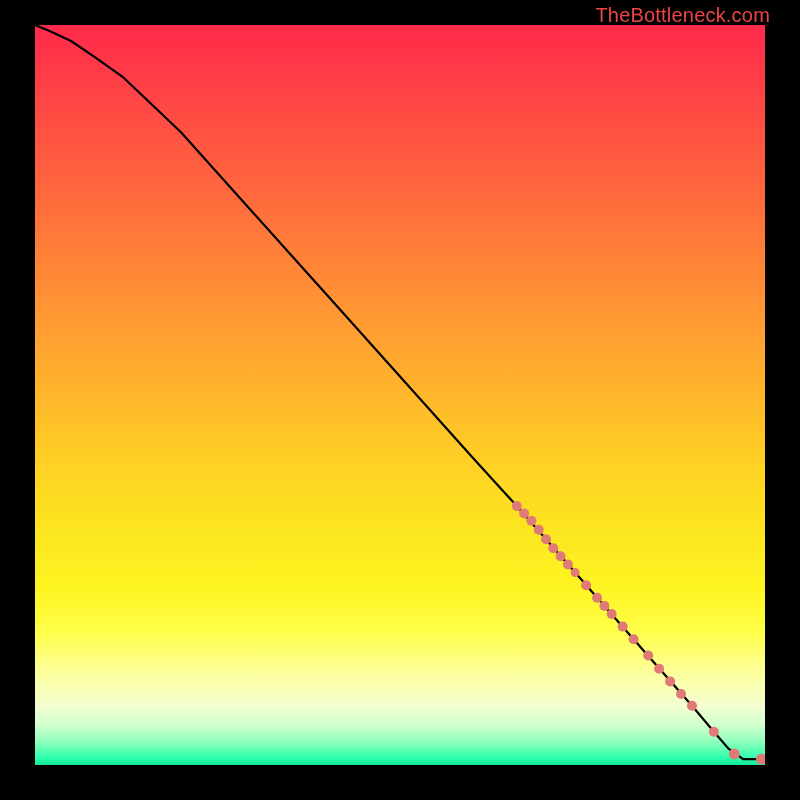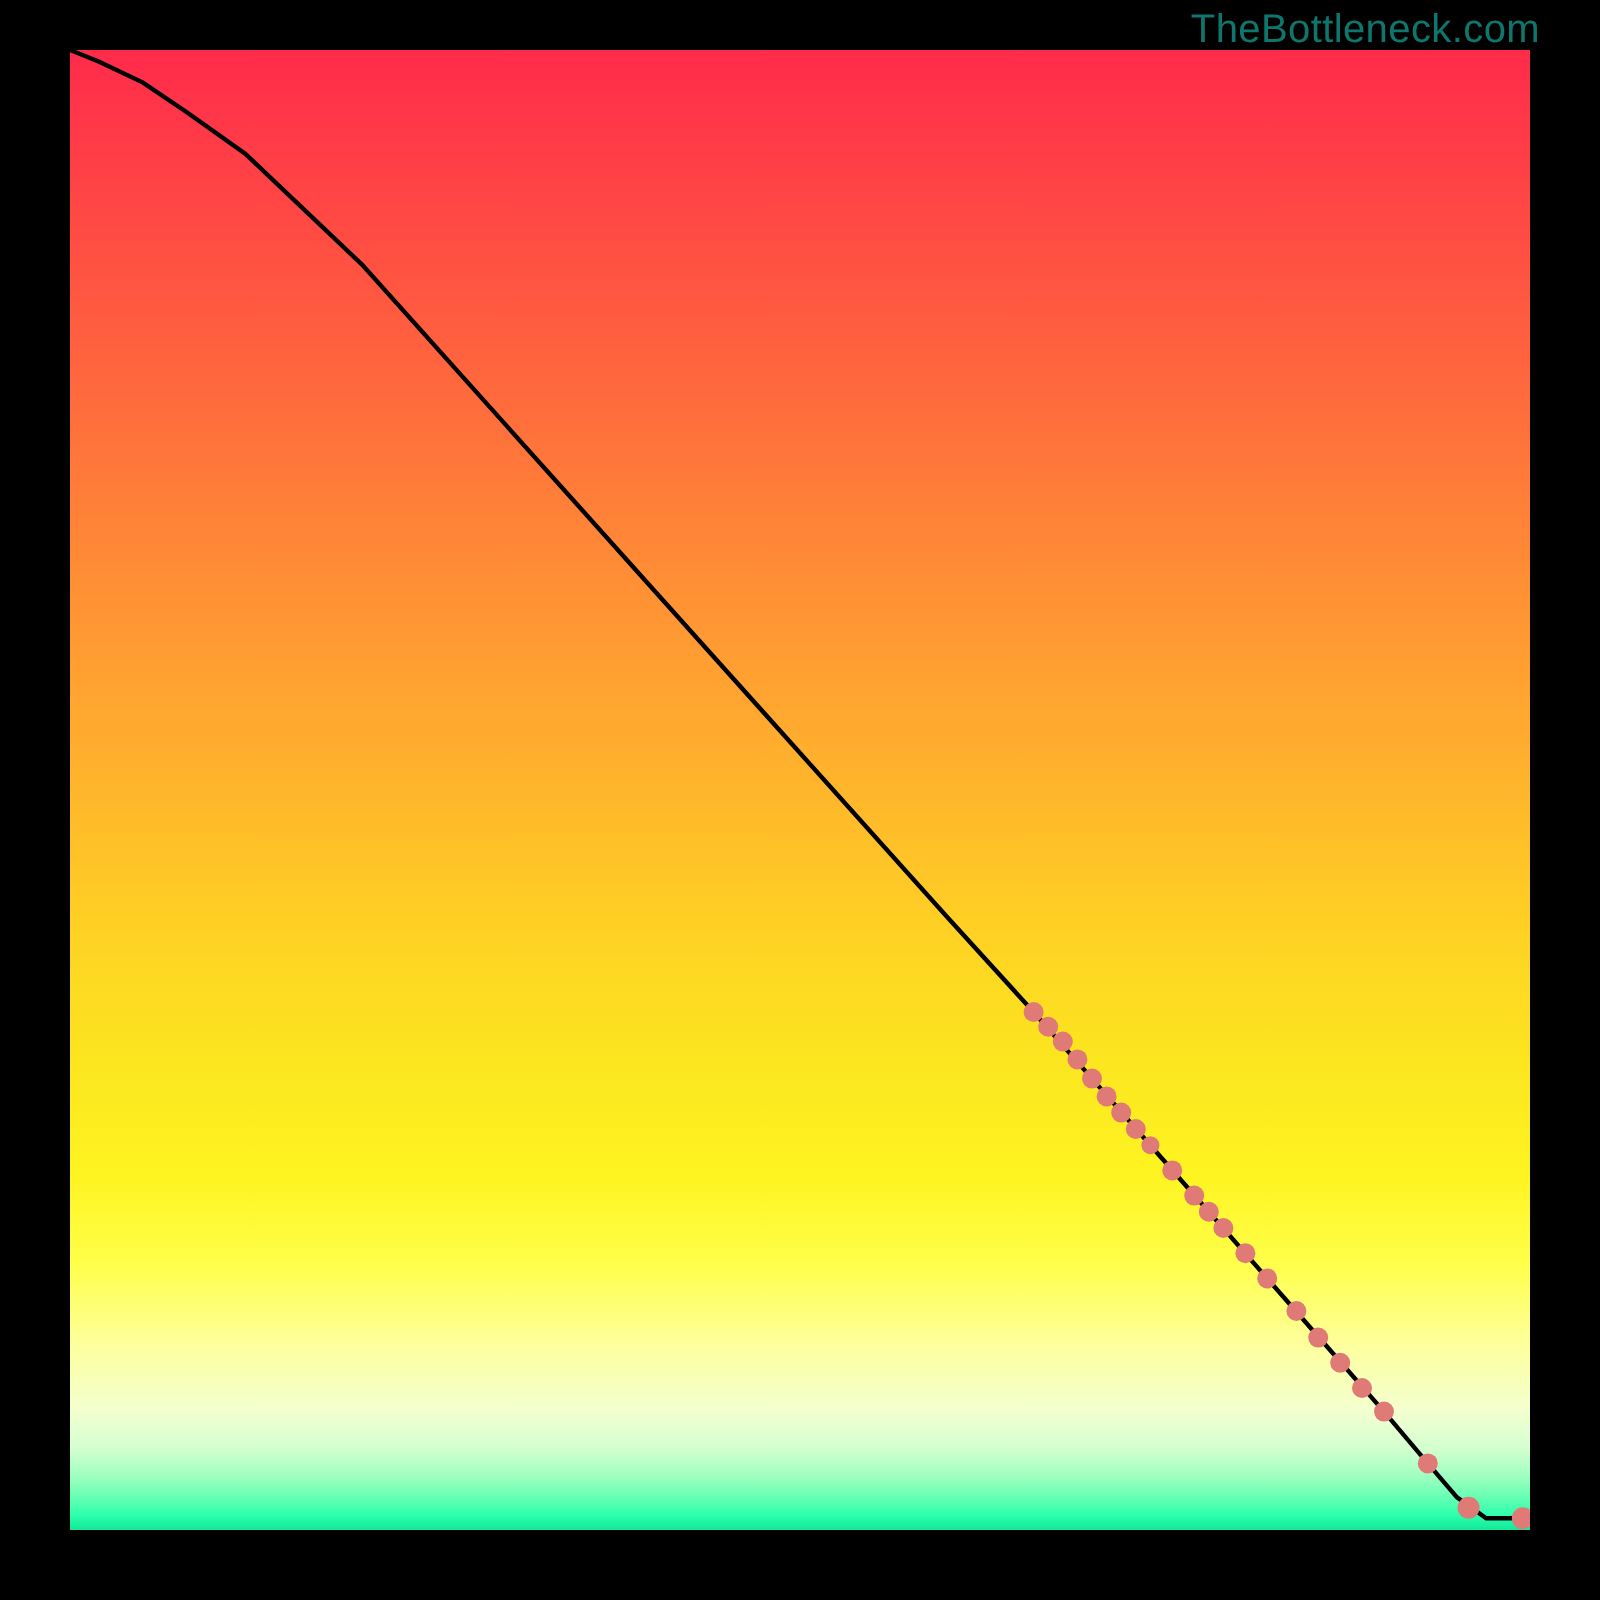--- a/index.html
+++ b/index.html
@@ -50,21 +50,21 @@
   svg.curve {
     position: absolute;
     inset: 0;
     width: 100%;
     height: 100%;
   }
   .watermark {
     position: absolute;
     top: 4px;
     right: 30px;
-    color: #0f766e;
+    color: #ef4444;
     font-size: 20px;
     font-weight: 500;
     letter-spacing: 0.2px;
     user-select: none;
   }
 </style>
 </head>
 <body>
 
 <div class="stage">

